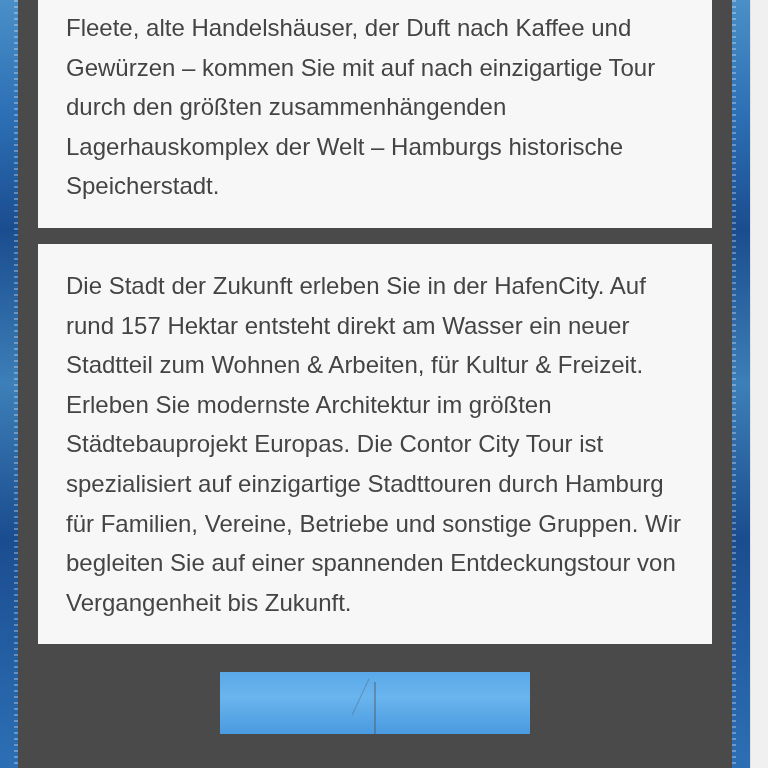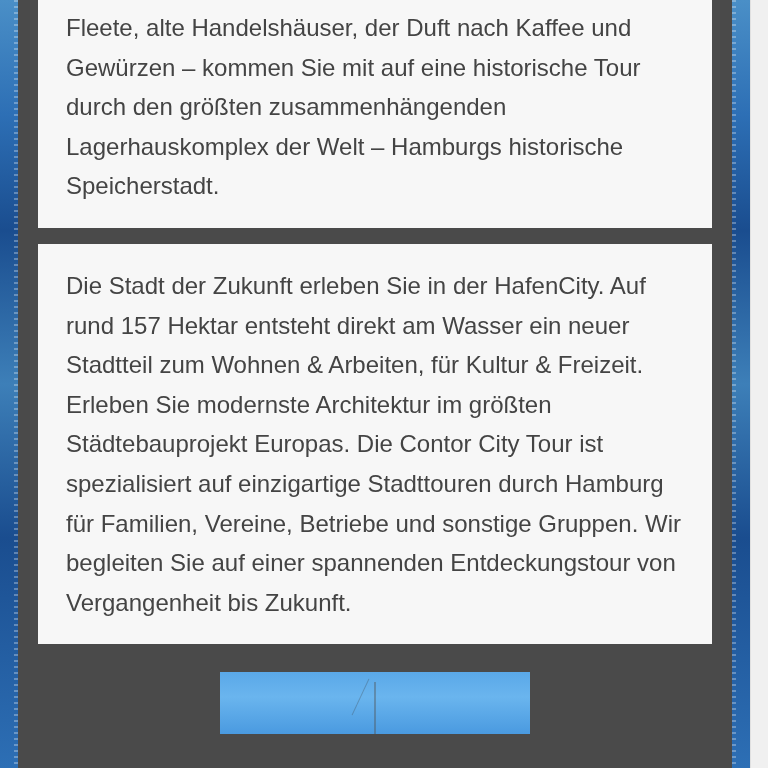--- a/index.html
+++ b/index.html
@@ -135,21 +135,21 @@
   </style>
 </head>
 <body>
 
 <div class="page-outer">
   <div class="left-edge"></div>
   <div class="right-edge"></div>
 
   <div class="content-area">
     <div class="text-card">
-      <p>Fleete, alte Handelshäuser, der Duft nach Kaffee und Gewürzen – kommen Sie mit auf eine historische Tour durch den größten zusammenhängenden Lagerhauskomplex der Welt – Hamburgs historische Speicherstadt.</p>
+      <p>Fleete, alte Handelshäuser, der Duft nach Kaffee und Gewürzen – kommen Sie mit auf nach einzigartige Tour durch den größten zusammenhängenden Lagerhauskomplex der Welt – Hamburgs historische Speicherstadt.</p>
     </div>
 
     <div class="text-card">
       <p>Die Stadt der Zukunft erleben Sie in der HafenCity. Auf rund 157 Hektar entsteht direkt am Wasser ein neuer Stadtteil zum Wohnen &amp; Arbeiten, für Kultur &amp; Freizeit. Erleben Sie modernste Architektur im größten Städtebauprojekt Europas. Die Contor City Tour ist spezialisiert auf einzigartige Stadttouren durch Hamburg für Familien, Vereine, Betriebe und sonstige Gruppen. Wir begleiten Sie auf einer spannenden Entdeckungstour von Vergangenheit bis Zukunft.</p>
     </div>
 
     <div class="image-wrap">
       <div class="bottom-image"></div>
     </div>
   </div>

